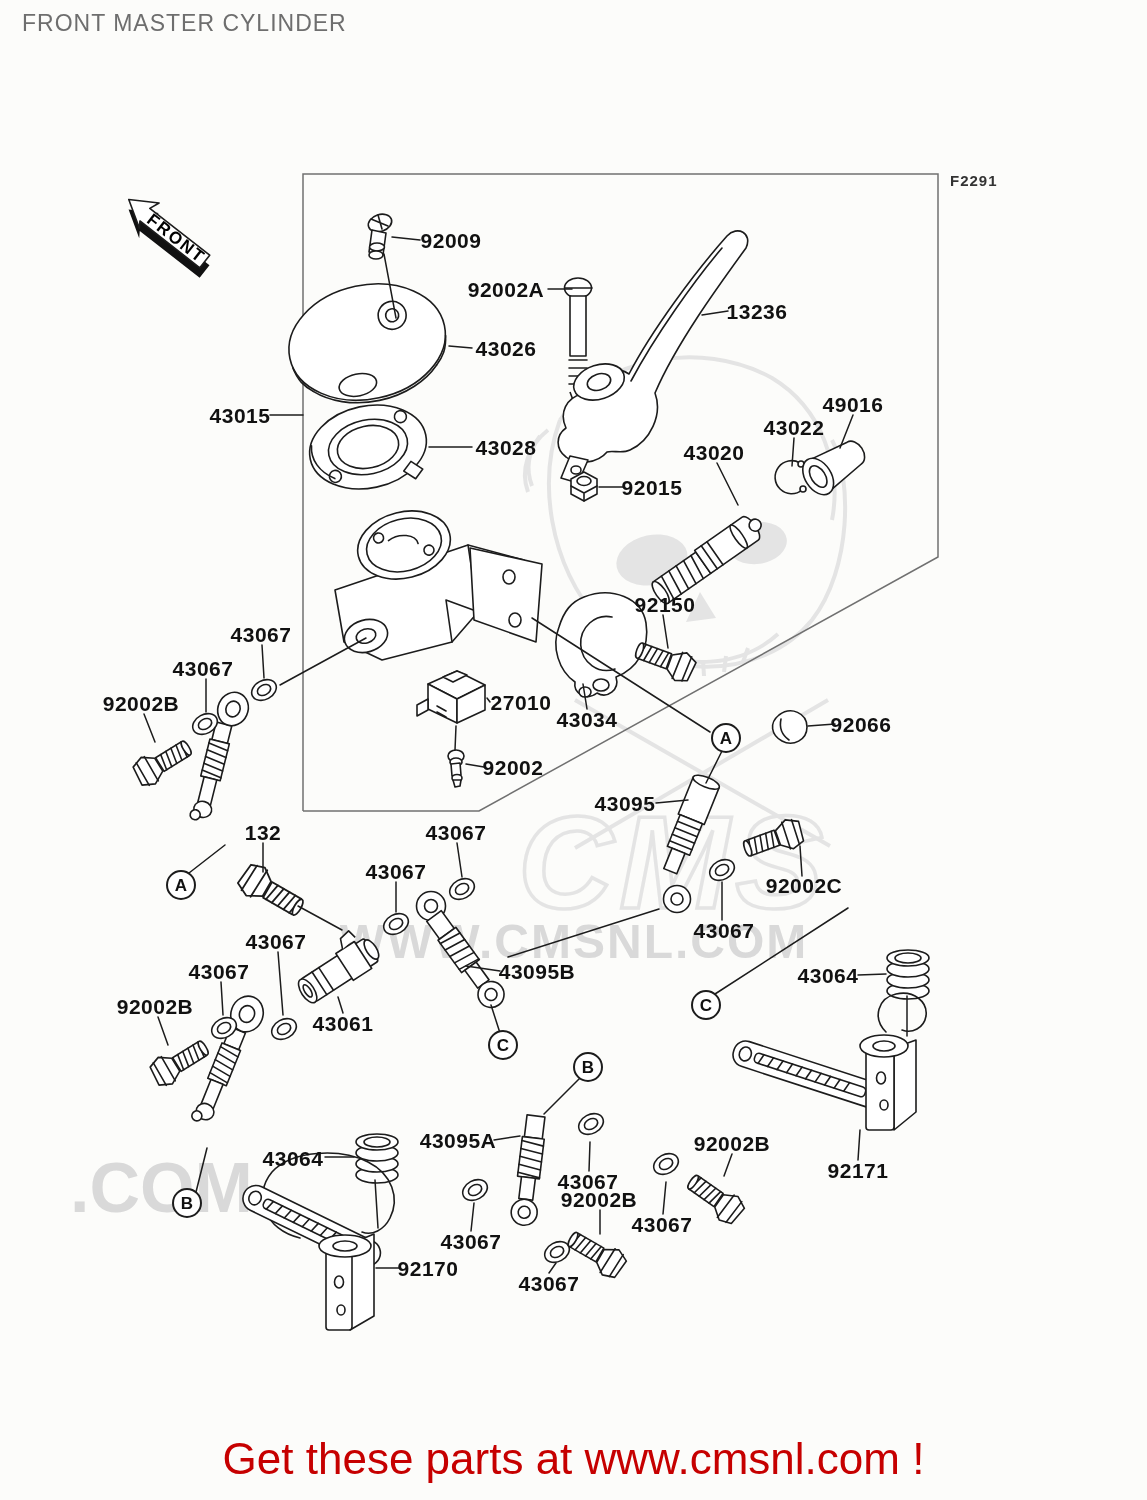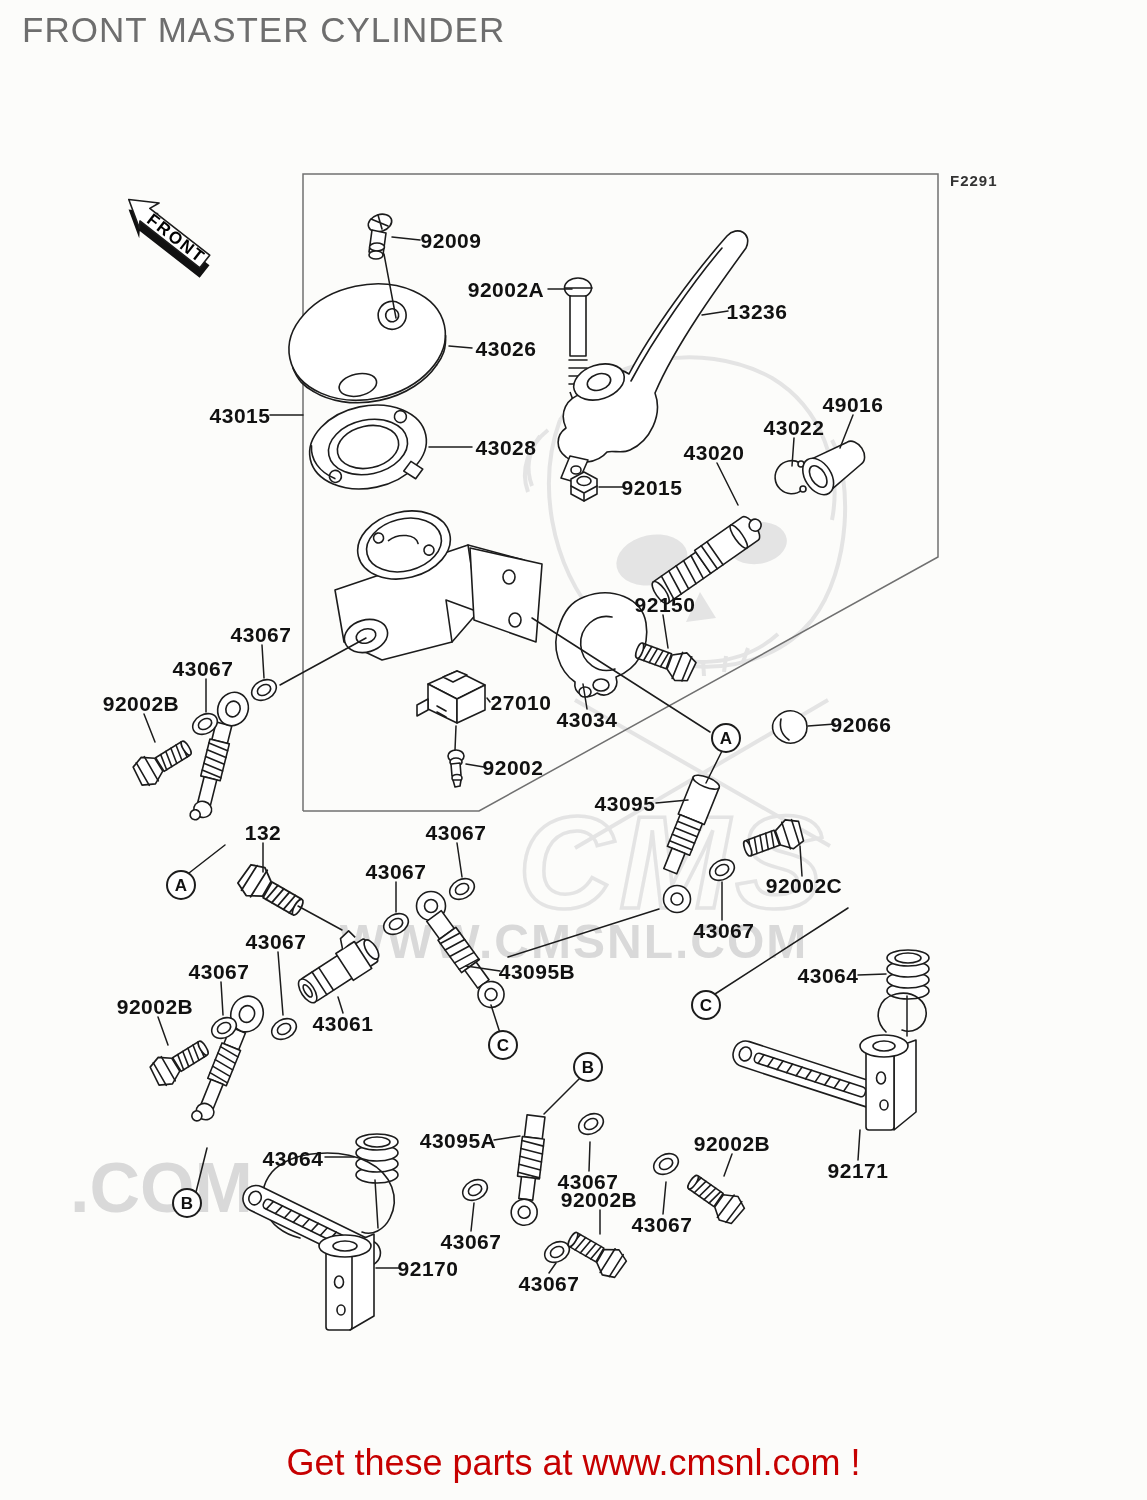--- a/index.html
+++ b/index.html
@@ -2,24 +2,24 @@
 <html style="--bg: #fcfcfa; --line: #1c1c1c; --frame: #707070; --title: #6e6e6e; --label: #111111; --footer: #c60000; --wm: #d9d9d9;"><head>
 <meta charset="utf-8">
 <style>
   :root{
     --bg:#fcfcfa; --line:#1c1c1c; --frame:#707070; --title:#6e6e6e;
     --label:#111111; --footer:#c60000; --wm:#d9d9d9; --wm2:#e4e4e4;
   }
   html,body{margin:0;padding:0;}
   body{width:1147px;height:1500px;position:relative;background:var(--bg);
        font-family:"Liberation Sans",sans-serif;overflow:hidden;}
-  .page-title{position:absolute;left:22px;top:10px;font-size:35px;letter-spacing:1px;
+  .page-title{position:absolute;left:22px;top:10px;font-size:23px;letter-spacing:1px;
        color:var(--title);white-space:nowrap;}
   .footer-promo{position:absolute;left:0;width:100%;bottom:16px;text-align:center;
-       font-size:36px;color:var(--footer);white-space:nowrap;}
+       font-size:44px;color:var(--footer);white-space:nowrap;}
   svg{position:absolute;left:0;top:0;}
   svg *{vector-effect:none;}
   .ln{stroke:var(--line);stroke-width:1.6;fill:none;stroke-linecap:round;stroke-linejoin:round;}
   .solid{stroke:var(--line);stroke-width:1.6;fill:#ffffff;stroke-linejoin:round;}
   .ld{stroke:var(--line);stroke-width:1.5;fill:none;stroke-linecap:round;}
   .frame{stroke:var(--frame);stroke-width:1.5;fill:none;}
   .plabel{font-family:"Liberation Sans",sans-serif;font-weight:bold;font-size:21px;
        fill:var(--label);text-anchor:middle;letter-spacing:0.5px;}
   .fig{font-family:"Liberation Sans",sans-serif;font-weight:bold;font-size:15px;
        fill:#333;letter-spacing:1px;}

